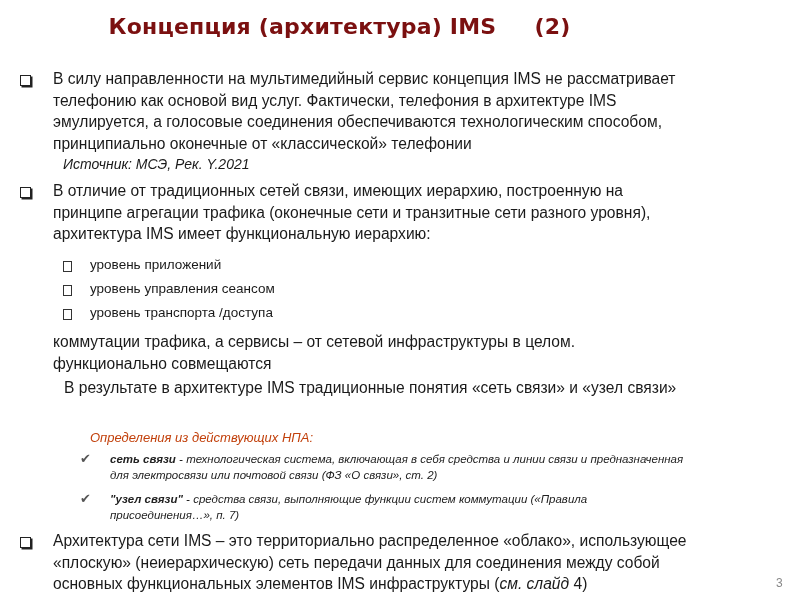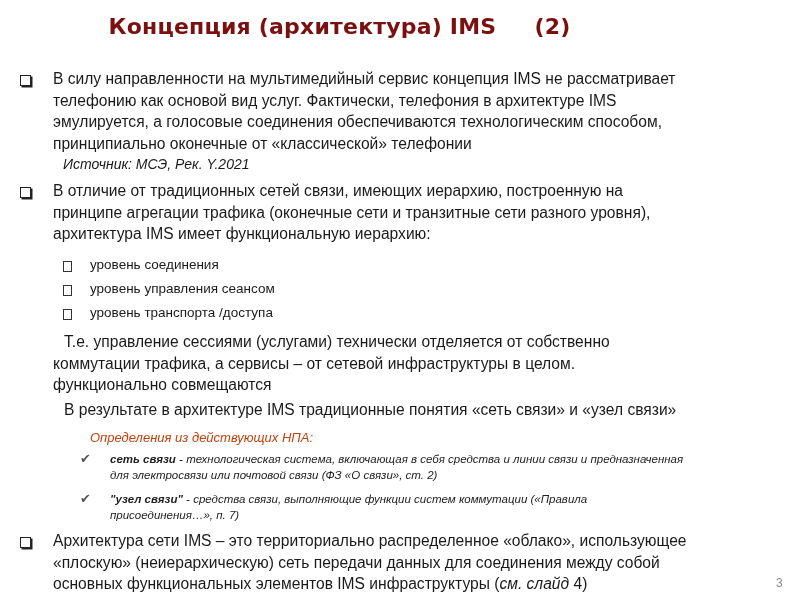--- a/index.html
+++ b/index.html
@@ -58,28 +58,27 @@
 </div>
 
 <div class="bullet-box" style="top:187px;"></div>
 <div class="para" style="top:180px;">
   <div>В отличие от традиционных сетей связи, имеющих иерархию, построенную на</div>
   <div>принципе агрегации трафика (оконечные сети и транзитные сети разного уровня),</div>
   <div>архитектура IMS имеет функциональную иерархию:</div>
 </div>
 
 <div class="sub-box" style="top:261px;"></div>
-<div class="sub-text" style="top:257px;">уровень соединения</div>
+<div class="sub-text" style="top:257px;">уровень приложений</div>
 <div class="sub-box" style="top:285px;"></div>
 <div class="sub-text" style="top:281px;">уровень  управления сеансом</div>
 <div class="sub-box" style="top:309px;"></div>
 <div class="sub-text" style="top:305px;">уровень  транспорта /доступа</div>
 
 <div class="para" style="top:331px; left:53px;">
-  <div style="padding-left:11px;">Т.е. управление сессиями (услугами) технически отделяется от собственно</div>
   <div>коммутации трафика, а сервисы – от сетевой инфраструктуры в целом.</div>
   <div>функционально совмещаются</div>
   <div style="padding-left:11px; margin-top:3px;">В результате в архитектуре IMS традиционные понятия «сеть связи» и «узел связи»</div>
 </div>
 
 <div class="def-head">Определения из действующих НПА:</div>
 
 <div class="check" style="top:451px;">✔</div>
 <div class="def" style="top:452px;">
   <div><b>сеть связи</b><span> - технологическая система, включающая в себя средства и линии связи и предназначенная</span></div>

